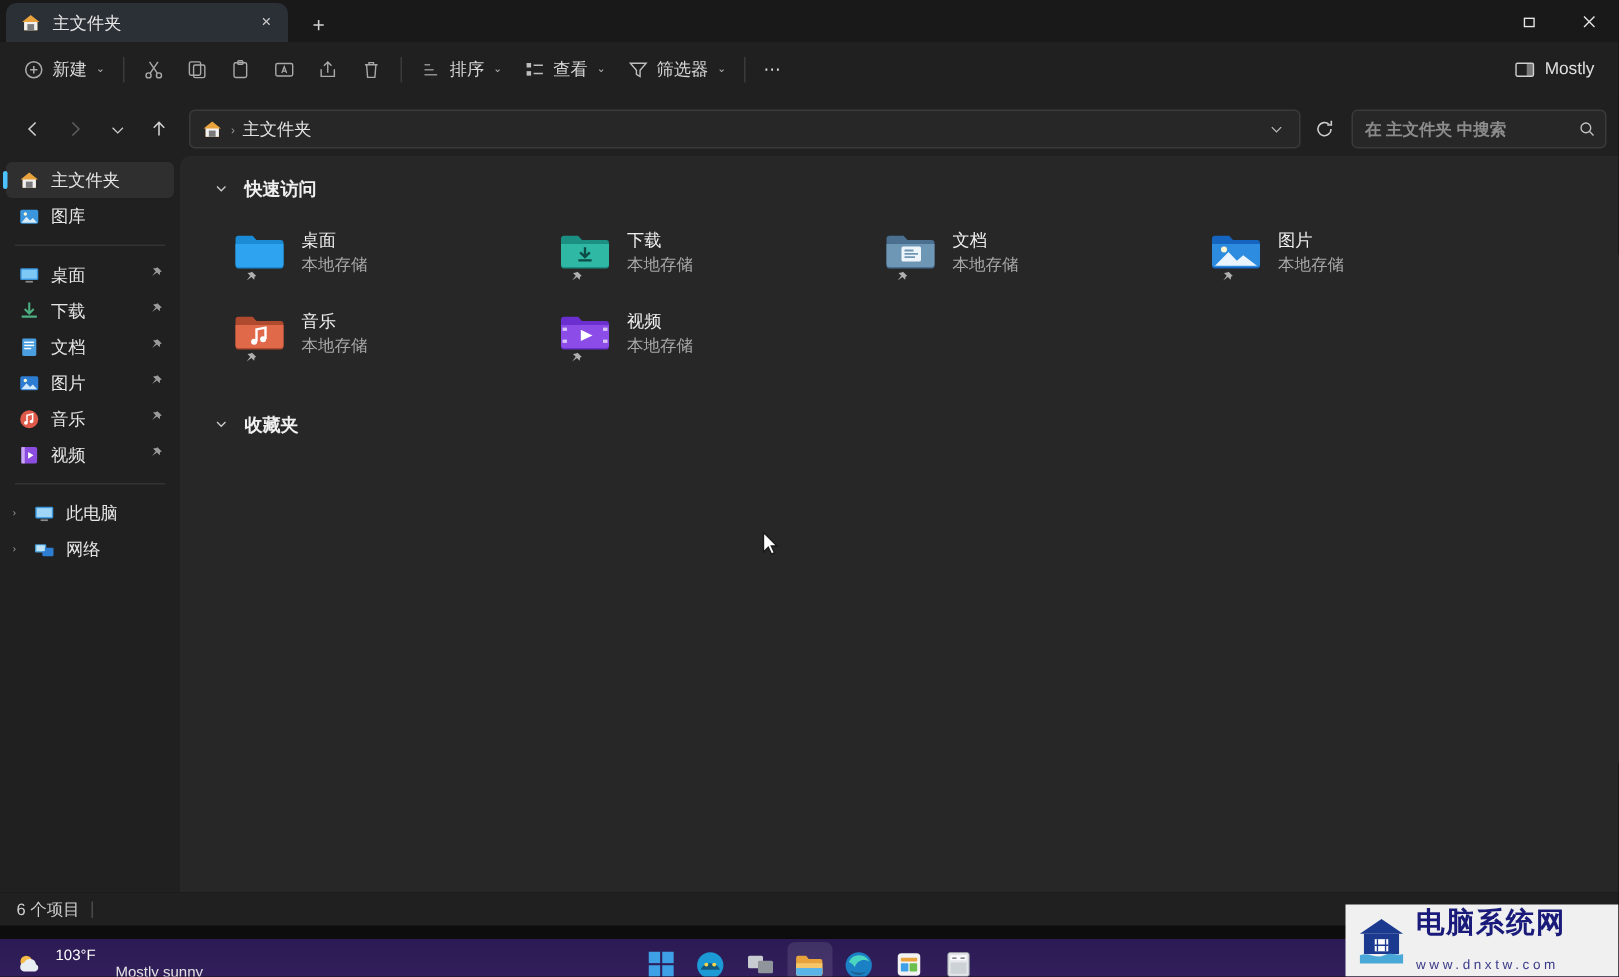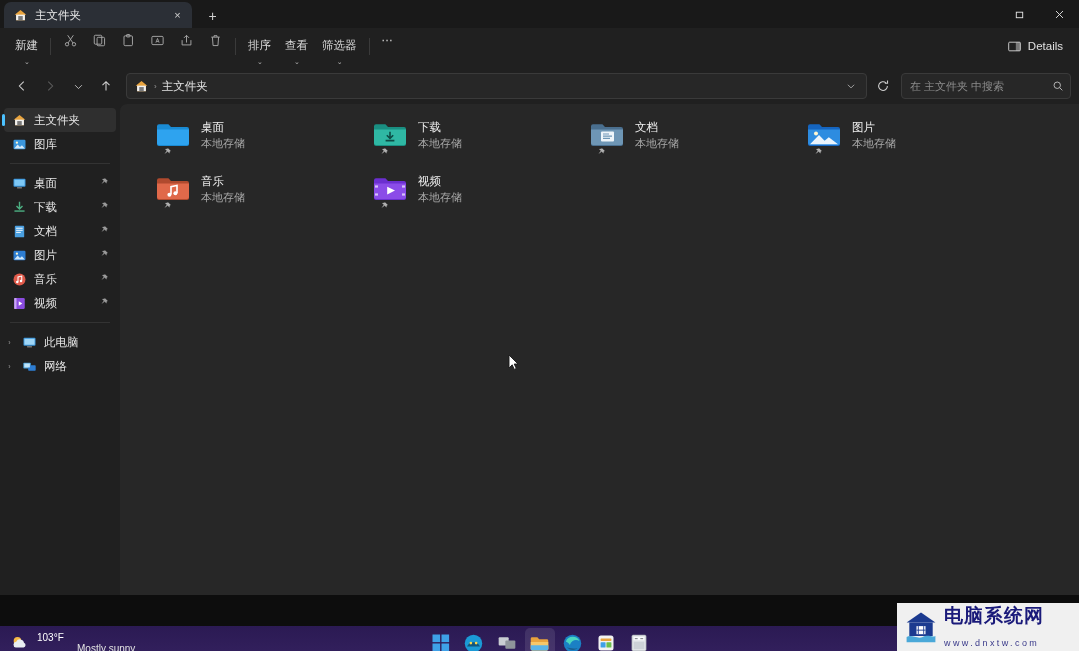--- a/index.html
+++ b/index.html
@@ -46,21 +46,21 @@
   }
 
   
   .toolbar {
     position: absolute; top: 28px; left: 0; width: 1079px; height: 36px;
     background: #202020;
     display: flex; align-items: center; padding: 0 8px;
   }
   .tb-btn {
     height: 26px; border-radius: 4px; display: flex; align-items: center;
-    gap: 5px; padding: 0 7px; color: #d8d8d8; font-size: 11.5px; white-space: nowrap; flex-direction: column;
+    gap: 5px; padding: 0 7px; color: #d8d8d8; font-size: 11.5px; white-space: nowrap;
   }
   .tb-icon { width: 15px; height: 15px; display: block; }
   .tb-sep { width: 1px; height: 17px; background: #3a3a3a; margin: 0 5px; }
   .tb-caret { font-size: 7px; color: #b5b5b5; margin-left: 1px; }
   .tb-spacer { flex: 1 1 auto; }
   .details-btn {
     height: 26px; border-radius: 4px; display: flex; align-items: center; gap: 6px;
     padding: 0 8px; color: #e0e0e0; font-size: 11.5px;
   }
 
@@ -83,21 +83,21 @@
   .addr-chev { font-size: 8px; color: #9a9a9a; }
   .addr-text { font-size: 11.5px; color: #e2e2e2; }
   .addr-right { margin-left: auto; display: flex; align-items: center; }
   .addr-drop { width: 22px; height: 22px; display:flex; align-items:center; justify-content:center; color:#bdbdbd; }
   .refresh-btn { width: 28px; height: 26px; display:flex; align-items:center; justify-content:center; color:#cfcfcf; margin-left: 2px;}
   .searchbox {
     width: 170px; height: 26px; margin-left: 4px;
     background: #272727; border: 1px solid #3a3a3a; border-radius: 4px;
     display: flex; align-items: center; padding: 0 6px 0 8px;
   }
-  .search-ph { font-size: 11px; color: #8c8c8c; flex: 1 1 auto; white-space: nowrap; overflow: hidden; }
+  .search-ph { font-size: 11px; color: #8c8c8c; flex: 1 1 auto; white-space: nowrap; overflow: hidden; font-weight: bold; }
   .search-ico { color: #c2c2c2; display:flex; }
 
   
   .sidebar {
     position: absolute; top: 104px; left: 0; width: 120px; height: 491px;
     background: #202020; padding-top: 4px; overflow: hidden;
   }
   .side-item {
     height: 24px; margin: 0 4px; border-radius: 4px;
     display: flex; align-items: center; padding-left: 8px; gap: 7px; position: relative;
@@ -304,21 +304,21 @@
 
     <div class="tb-btn">⋯</div>
 
     <div class="tb-spacer"></div>
 
     <div class="details-btn">
       <svg class="tb-icon" viewBox="0 0 16 16">
         <rect x="1.8" y="3.4" width="12.4" height="9.2" rx="1" fill="none" stroke="#d0d0d0" stroke-width="1"></rect>
         <rect x="9.4" y="3.4" width="4.8" height="9.2" fill="#d0d0d0" opacity="0.5"></rect>
       </svg>
-      <span>Details</span>
+      <span>Mostly</span>
     </div>
   </div>
 
   <div class="navrow">
     <div class="nav-btn">
       <svg width="14" height="14" viewBox="0 0 16 16">
           <path d="M10 3 5 8l5 5" fill="none" stroke="#d0d0d0" stroke-width="1.2"></path>
         </svg>
     </div>
     <div class="nav-btn disabled">
@@ -519,20 +519,28 @@
           <rect x="6.6" y="6.6" width="8" height="6" rx="0.8" fill="#2d7dd2"></rect>
           <rect x="2.4" y="4.8" width="6" height="4.2" fill="#bfe4fa"></rect>
         </svg>
       </span>
       <span class="side-label">网络</span>
     </div>
   </div>
 
   <div class="content">
 
+    <div class="section-head">
+      <span class="sec-chev">
+        <svg width="11" height="9" viewBox="0 0 16 16">
+            <path d="M3 6l5 5 5-5" fill="none" stroke="#cfcfcf" stroke-width="1.5"></path>
+          </svg>
+      </span>
+      <span class="sec-title">快速访问</span>
+    </div>
 
     <div class="grid">
 
       <div class="cell">
         <span class="cell-icon">
           <svg width="34" height="30" viewBox="0 0 34 30">
             <path d="M1 6.2a2 2 0 0 1 2-2h9.4l2.6 2.8H31a2 2 0 0 1 2 2v15a2 2 0 0 1-2 2H3a2 2 0 0 1-2-2z" fill="#1a8bd4"></path>
             <path d="M1 9.6h32v13.4a2 2 0 0 1-2 2H3a2 2 0 0 1-2-2z" fill="#2ea3ef"></path>
           </svg>
           <span class="pin-badge">
@@ -644,22 +652,34 @@
               </svg>
           </span>
         </span>
         <span class="cell-txt">
           <span class="cell-name">视频</span>
           <span class="cell-sub">本地存储</span>
         </span>
       </div>
     </div>
 
+    <div class="section-head" style="padding-top:22px">
+      <span class="sec-chev">
+        <svg width="11" height="9" viewBox="0 0 16 16">
+            <path d="M3 6l5 5 5-5" fill="none" stroke="#cfcfcf" stroke-width="1.5"></path>
+          </svg>
+      </span>
+      <span class="sec-title">收藏夹</span>
+    </div>
   </div>
 
+  <div class="statusbar">
+    <span class="status-text">6 个项目</span>
+    <span class="status-div"></span>
+  </div>
 
   <div class="taskbar">
     <div class="weather">
       <svg width="20" height="20" viewBox="0 0 24 24">
         <circle cx="9" cy="9.5" r="4.6" fill="#f5b945"></circle>
         <path d="M7 17.5a3.6 3.6 0 0 1 .4-7.1 5 5 0 0 1 9.4 1.4 3 3 0 0 1-.5 5.7z" fill="#e9eef2"></path>
       </svg>
       <span class="weather-txt">
         <span class="w-temp">103°F</span>
         <span class="w-cond">Mostly sunny</span>

